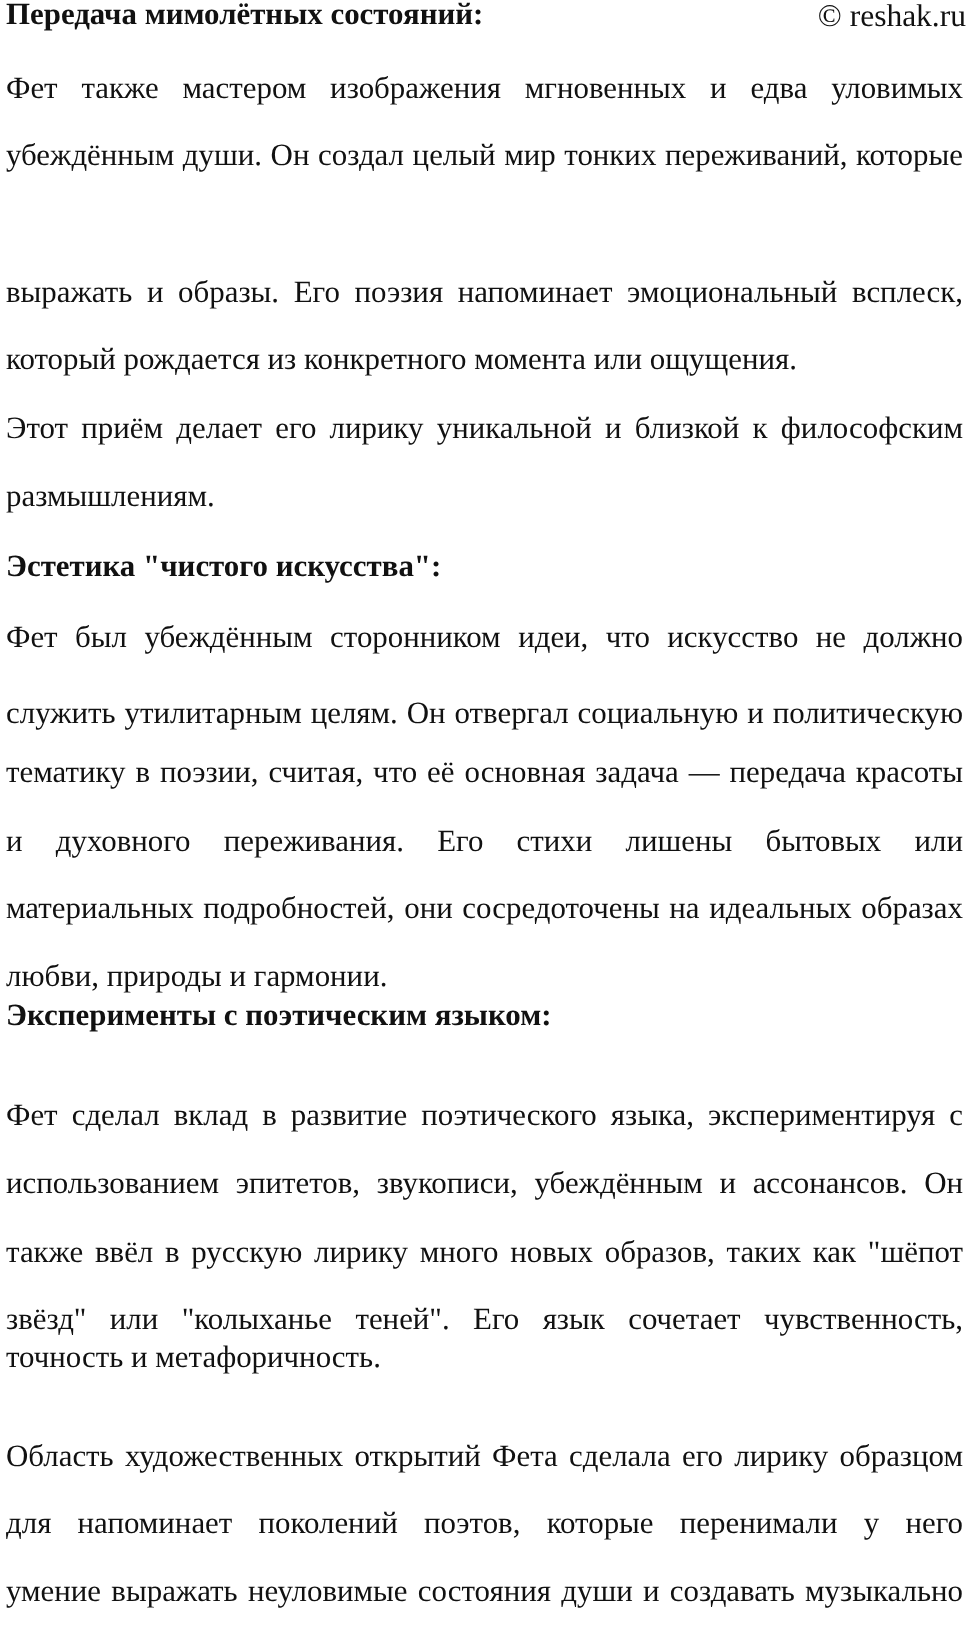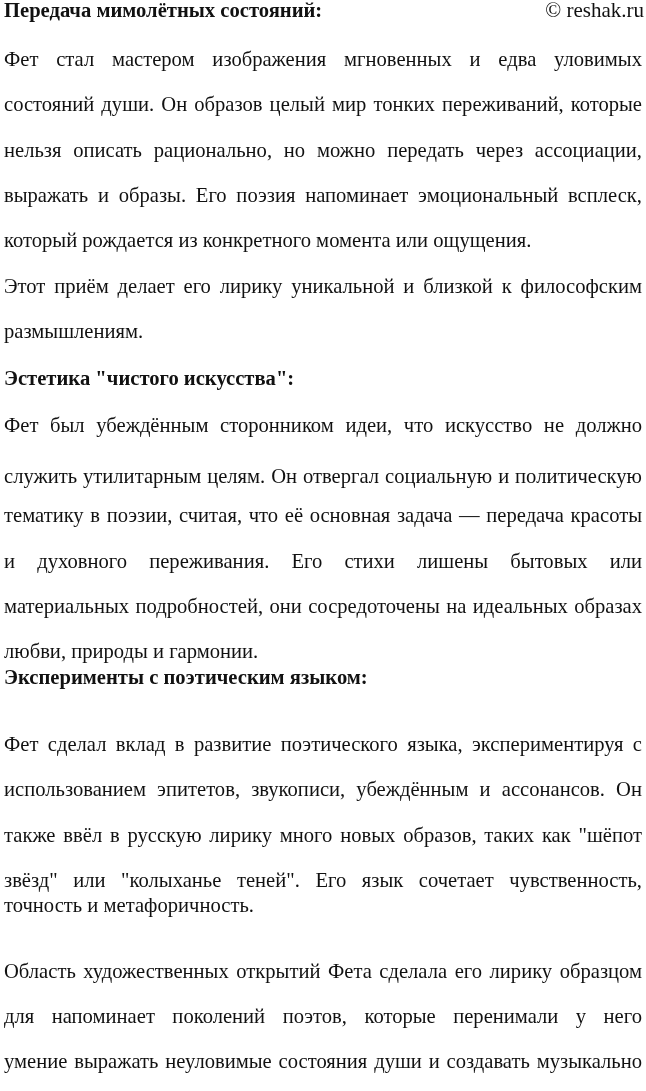--- a/index.html
+++ b/index.html
@@ -51,23 +51,22 @@
   </style>
 </head>
 <body>
 
 <div class="page">
 
   <div class="copyright">© reshak.ru</div>
 
   <div class="line heading" style="top:-3px;">Передача мимолётных состояний:</div>
 
-  <div class="line" style="top:46px;">Фет стал мастером изображения мгновенных и едва уловимых</div>
-  <div class="line" style="top:91px;">состояний души. Он образов целый мир тонких переживаний, которые</div>
-  <div class="line" style="top:137px;">нельзя описать рационально, но можно передать через ассоциации,</div>
+  <div class="line" style="top:46px;">Фет также мастером изображения мгновенных и едва уловимых</div>
+  <div class="line" style="top:91px;">убеждённым души. Он создал целый мир тонких переживаний, которые</div>
   <div class="line" style="top:182px;">выражать и образы. Его поэзия напоминает эмоциональный всплеск,</div>
   <div class="line last" style="top:227px;">который рождается из конкретного момента или ощущения.</div>
 
   <div class="line" style="top:273px;">Этот приём делает его лирику уникальной и близкой к философским</div>
   <div class="line last" style="top:318px;">размышлениям.</div>
 
   <div class="line heading" style="top:365px;">Эстетика "чистого искусства":</div>
 
   <div class="line" style="top:412px;">Фет был убеждённым сторонником идеи, что искусство не должно</div>
   <div class="line" style="top:463px;">служить утилитарным целям. Он отвергал социальную и политическую</div>

